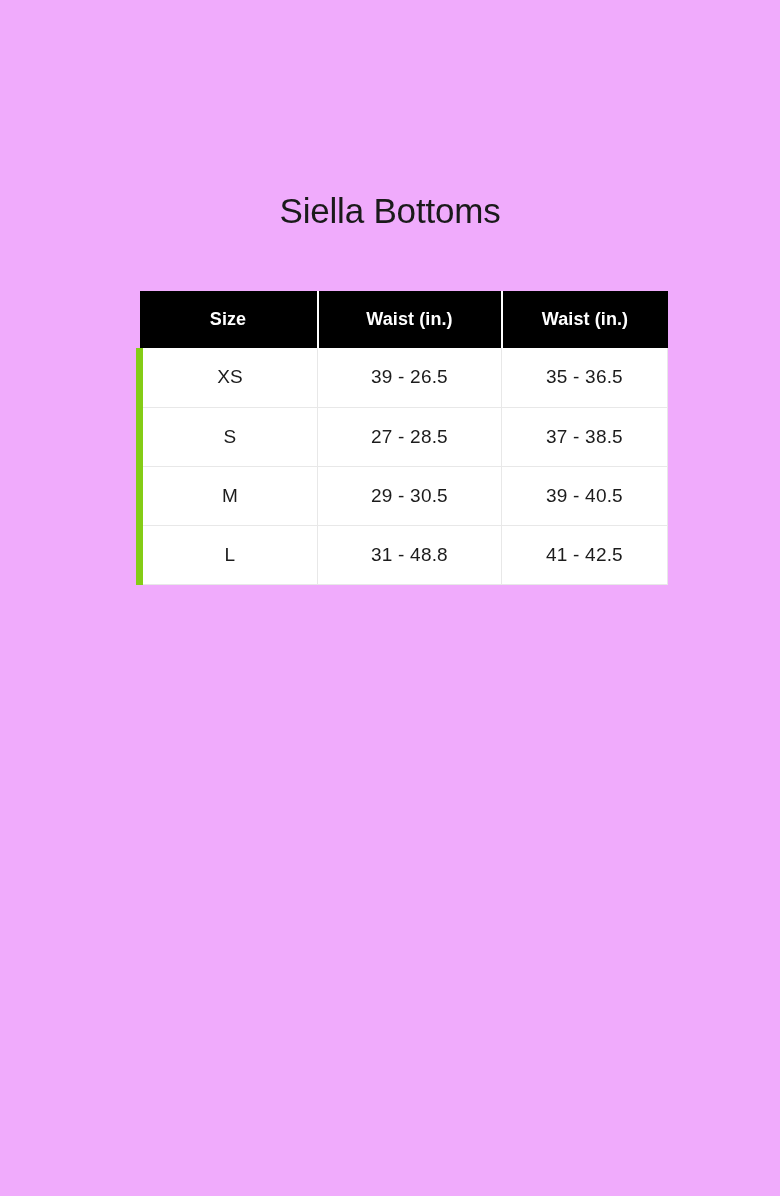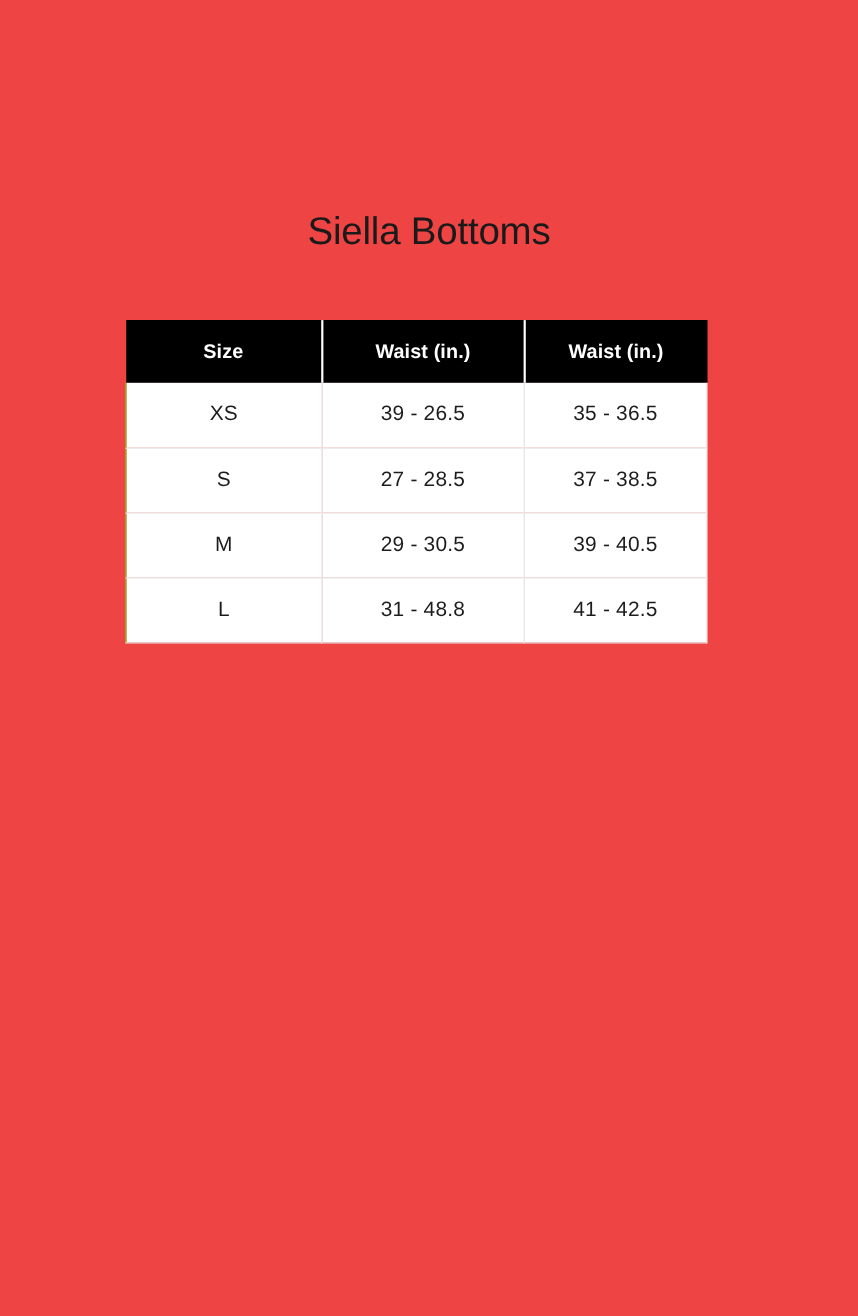--- a/index.html
+++ b/index.html
@@ -12,41 +12,41 @@
     background: #ffffff;
     font-family: "Liberation Sans", sans-serif;
     -webkit-font-smoothing: antialiased;
     overflow: hidden;
   }
 
   .page {
     position: relative;
     width: 780px;
     height: 1196px;
-    background: #ef4444;
+    background: #f0abfc;
   }
 
   
   .chart-title {
     position: absolute;
     left: 0;
     top: 168px;
     width: 780px;
     text-align: center;
     font-size: 35px;
     font-weight: 400;
     letter-spacing: -0.2px;
     color: #1a1a1a;
     line-height: 1.15;
   }
 
   
   .size-table-wrap {
     position: absolute;
-    left: 114px;
+    left: 136px;
     top: 291px;
     width: 528px;
   }
 
   table.size-table {
     width: 528px;
     border-collapse: collapse;
     table-layout: fixed;
   }
 
@@ -88,21 +88,21 @@
     background: #ffffff;
     border-right: 1px solid #e8e8e8;
     border-bottom: 1px solid #e8e8e8;
     border-left: none;
     border-top: none;
     box-sizing: border-box;
     letter-spacing: 0.2px;
     white-space: nowrap;
   }
   table.size-table tbody tr td:first-child {
-    border-left: 1px solid #84cc16;
+    border-left: 7px solid #84cc16;
   }
   table.size-table tbody tr td:last-child {
     border-right: 1px solid #e8e8e8;
   }
 </style>
 </head>
 <body>
 
 <div class="page">
 

